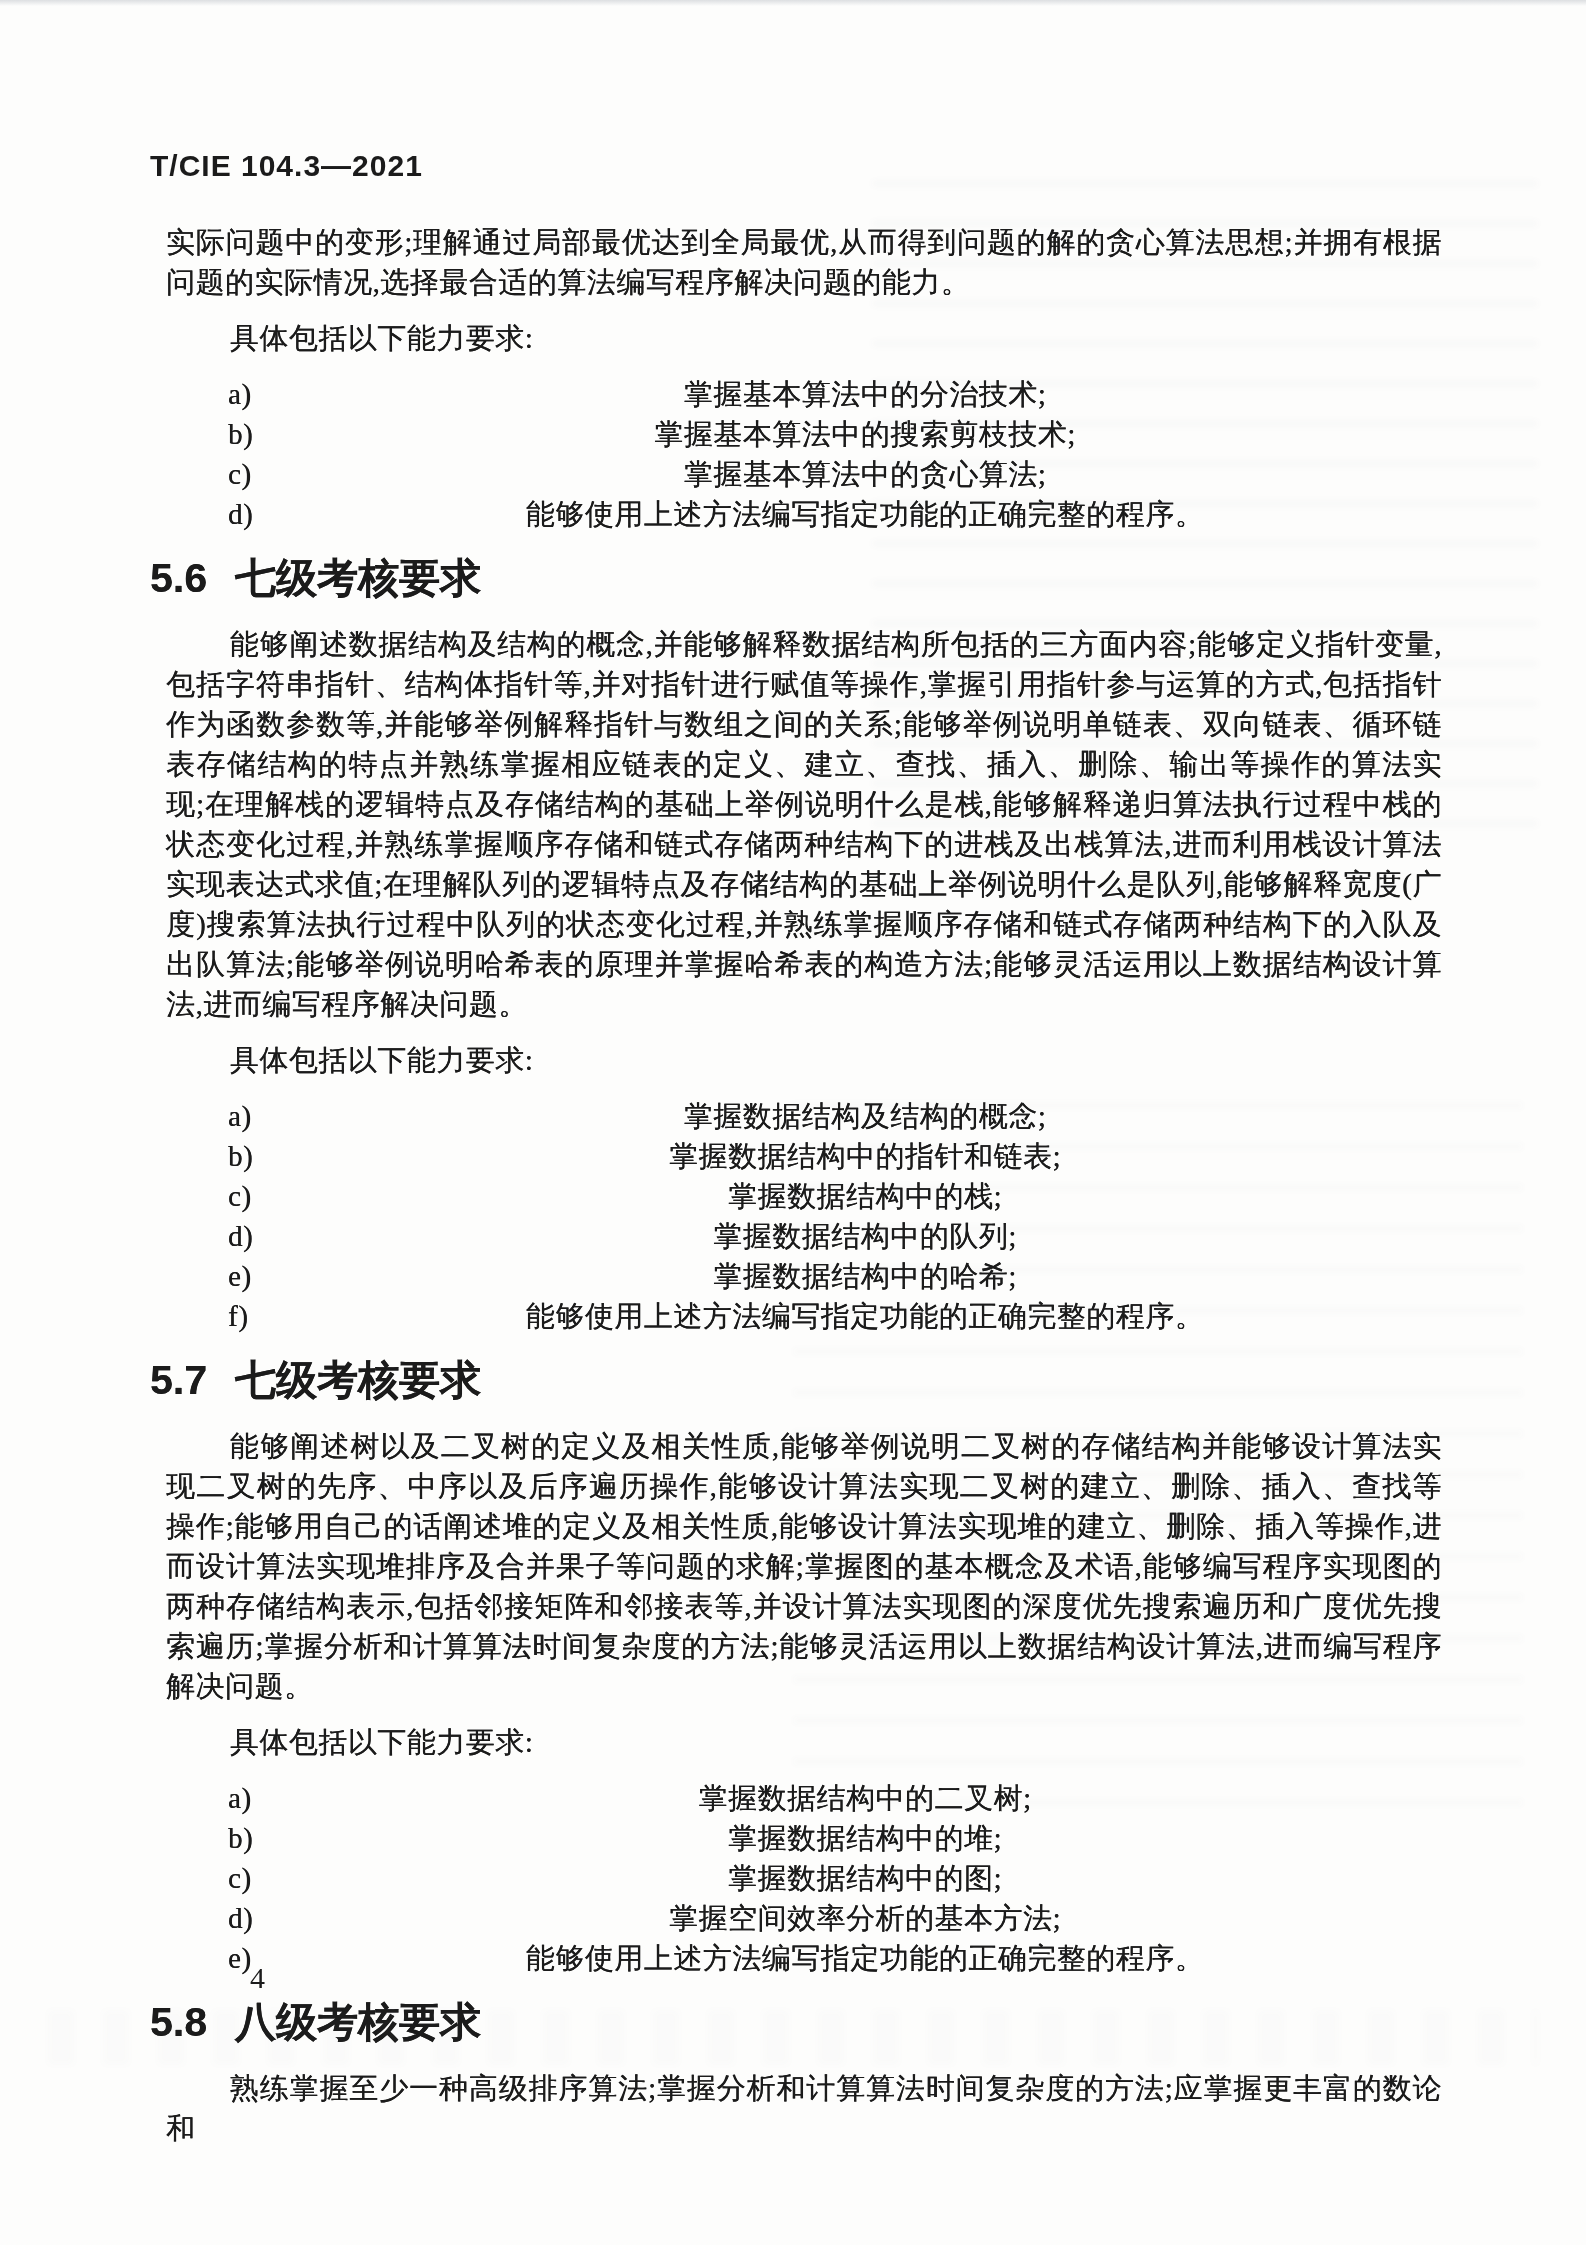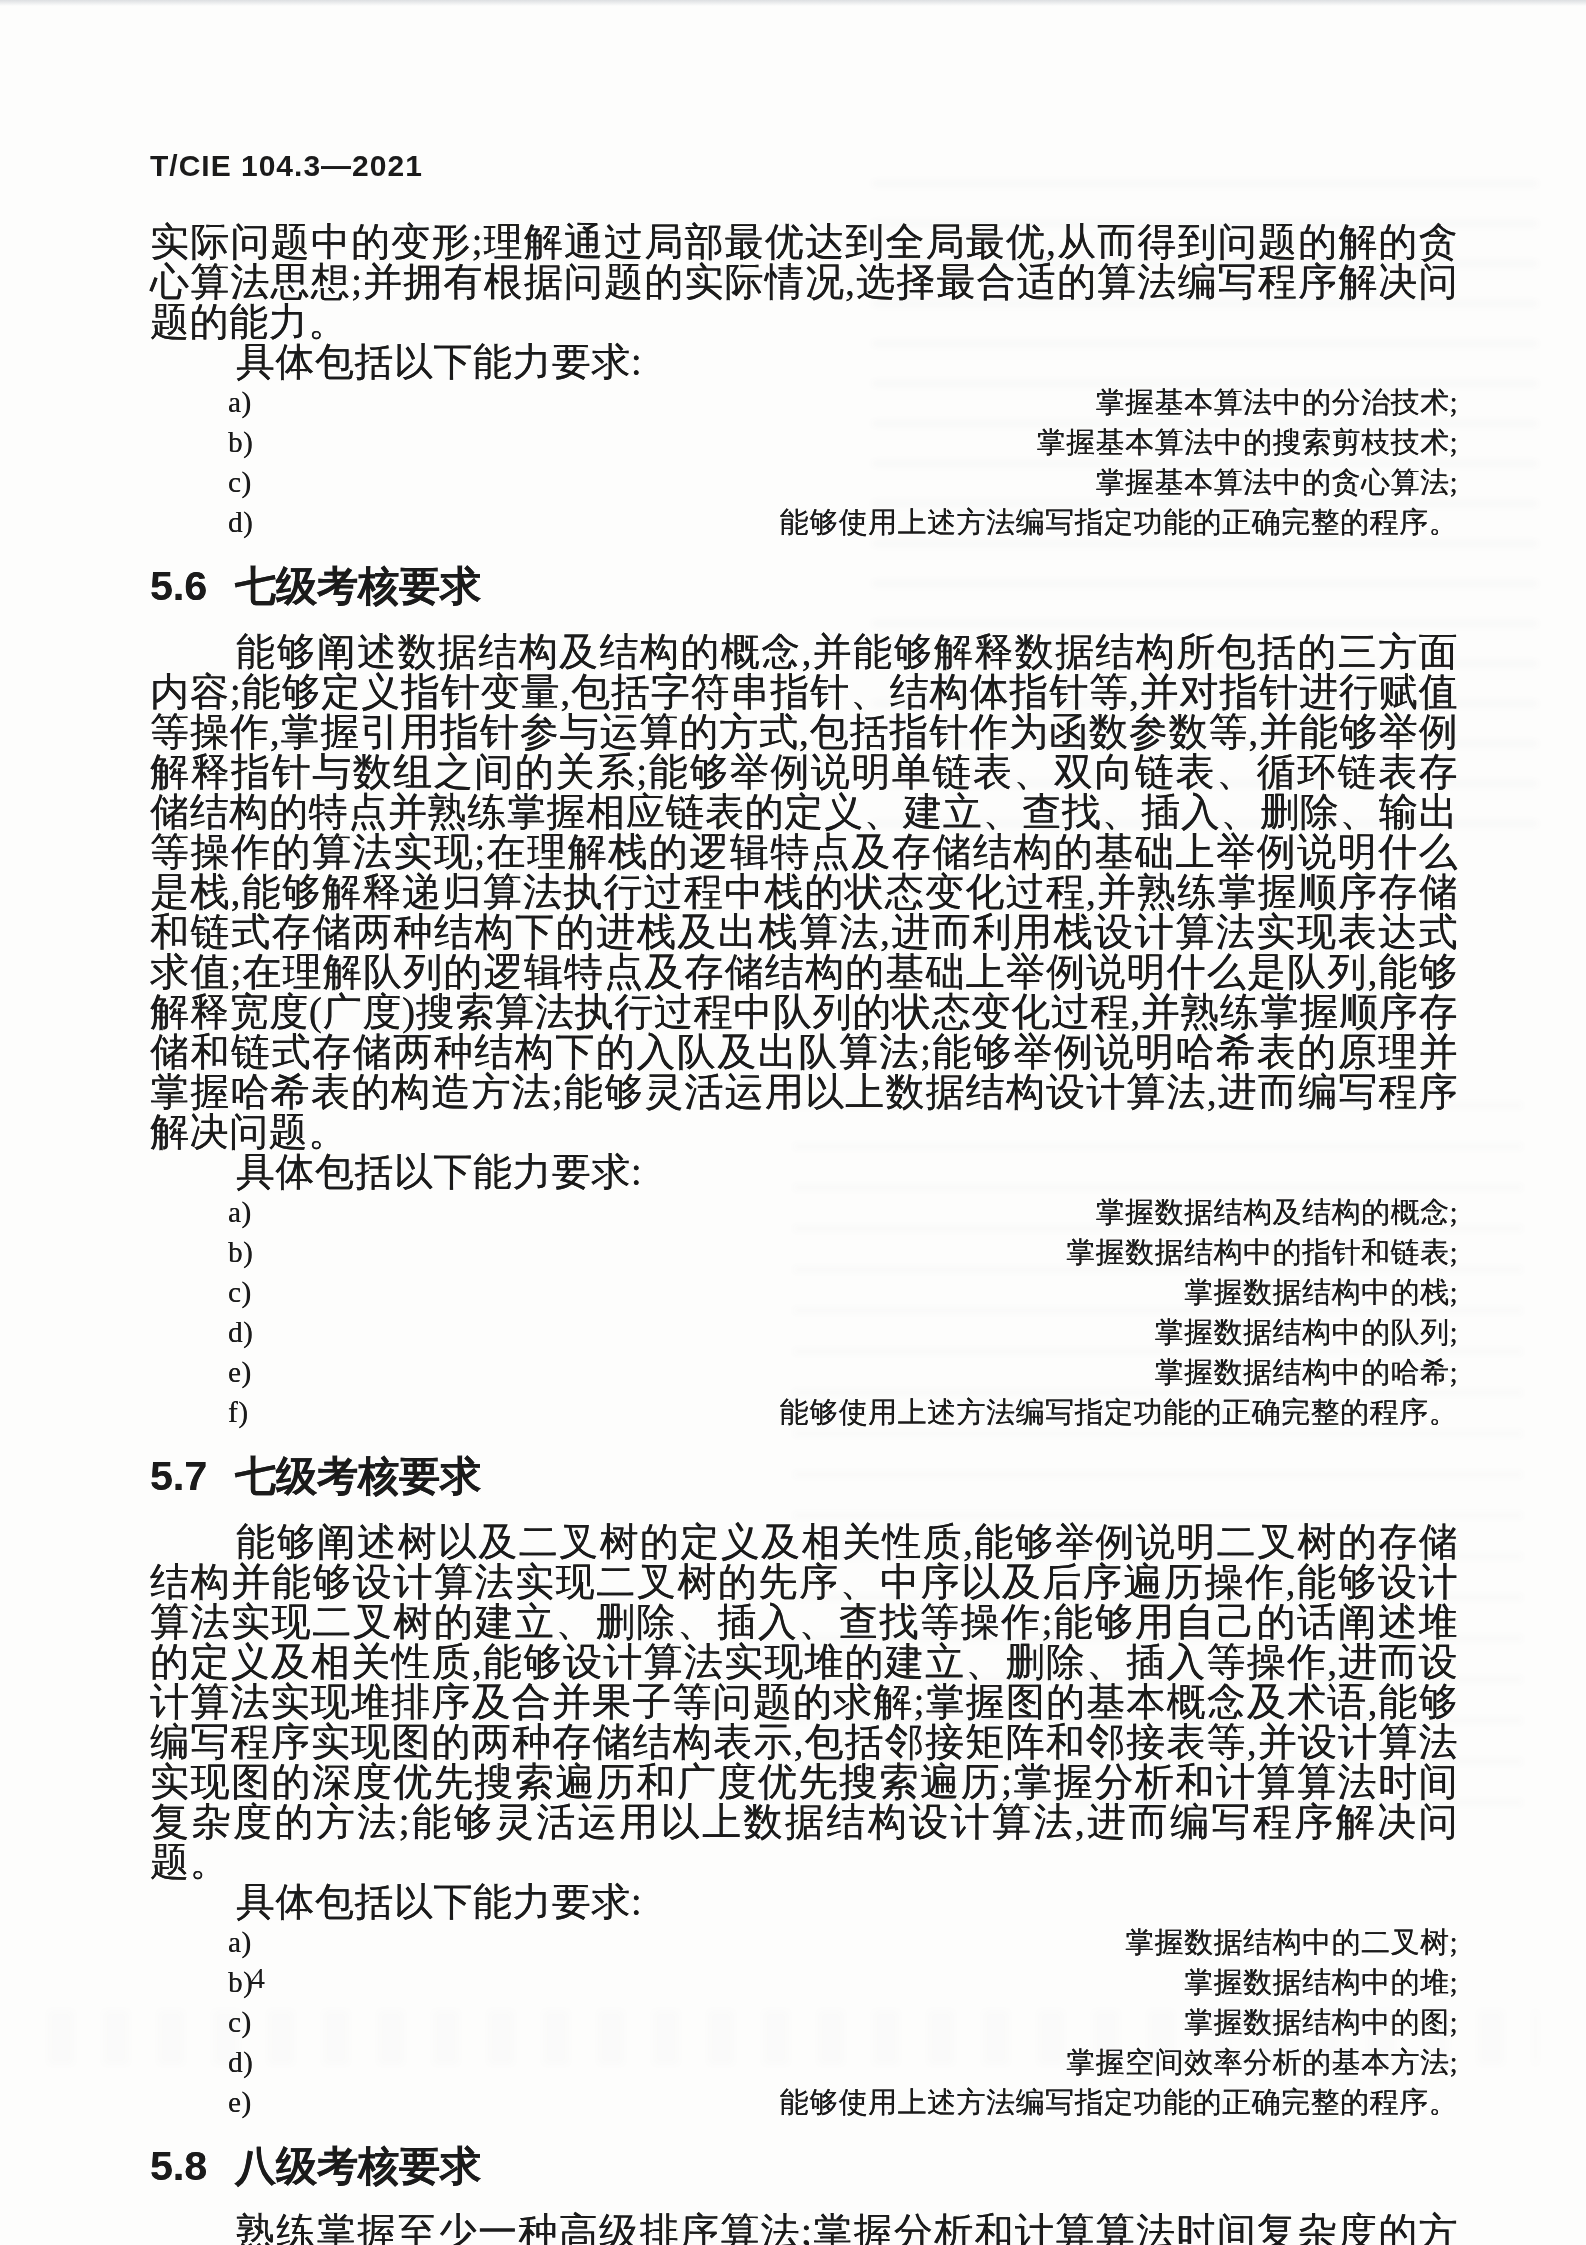--- a/index.html
+++ b/index.html
@@ -34,22 +34,22 @@
     left:3%;top:2010px;width:94%;height:55px;opacity:.06;
     background:repeating-linear-gradient(90deg,rgba(120,128,140,.35) 0 26px,transparent 26px 55px);
   }
   .doc-code{
     font-family:"Liberation Sans","DejaVu Sans",sans-serif;
     font-weight:700;font-size:30px;line-height:40px;
     letter-spacing:1px;
     display:block;
   }
   .para{
-    margin:0;
-    font-size:39px;line-height:40px;
+    margin:16px;
+    font-size:29px;line-height:40px;
     text-align:justify;
     letter-spacing:.5px;
     text-shadow:.3px 0 0 currentColor;
   }
   .indent{text-indent:2.2em;}
   .p-first{margin-top:36px;}
   .sec{
     margin:24px 0 26px 0;
     font-family:"Liberation Sans","DejaVu Sans",sans-serif;
     font-weight:700;font-size:41px;line-height:40px;
@@ -59,21 +59,21 @@
   .sec-num{margin-right:28px;}
   .list{margin:0;}
   .li{
     display:flex;align-items:baseline;
     padding-left:78px;
     font-size:29px;line-height:40px;
     letter-spacing:.5px;
     text-shadow:.3px 0 0 currentColor;
   }
   .marker{flex:none;width:44px;}
-  .li-text{flex:1;text-align:right;}
+  .li-text{flex:1;text-align:center;}
   .page-number{
     position:absolute;left:250px;top:1958px;
     font-size:30px;line-height:40px;
   }
 </style>
 </head>
 <body>
 
 <div class="page">
   <div class="edge-top"></div>

